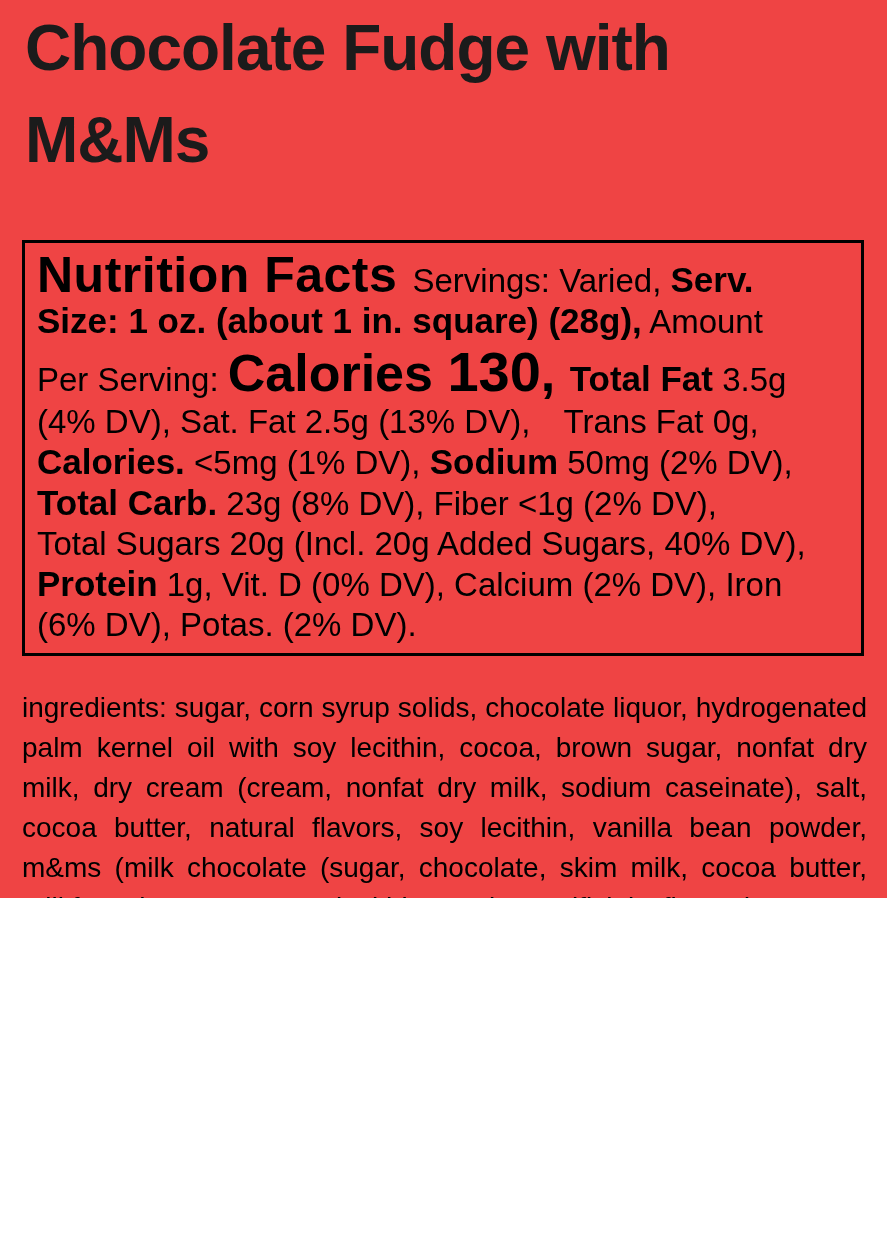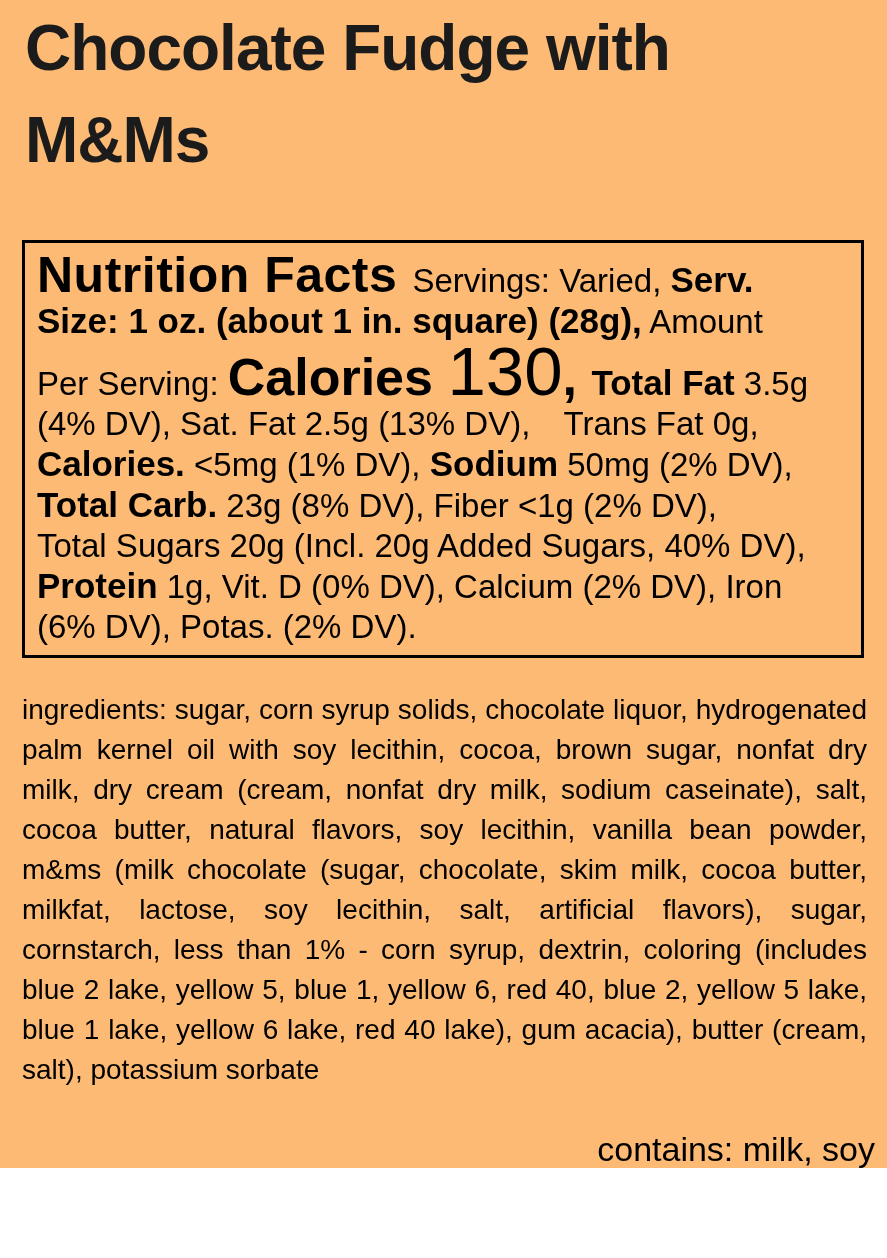--- a/index.html
+++ b/index.html
@@ -5,23 +5,23 @@
   html, body {
     margin: 0;
     padding: 0;
     background: #ffffff;
     color: #000000;
     font-family: "Liberation Sans", sans-serif;
   }
   .page {
     position: relative;
     width: 887px;
-    height: 1168px;
+    height: 898px;
     overflow: hidden;
-    background: #fdba74;
+    background: #ef4444;
   }
   .content {
     padding: 0 20px 0 22px;
   }
   .product-title {
     margin: 2px 0 0 3px;
     max-width: 700px;
     font-size: 64px;
     line-height: 92px;
     font-weight: bold;
@@ -58,23 +58,23 @@
   }
   .seg-italic {
     margin-left: 24px;
   }
   .seg-calories-label {
     font-size: 52px;
     line-height: 44px;
     font-weight: bold;
   }
   .seg-calories-value {
-    font-size: 69px;
+    font-size: 56px;
     line-height: 60px;
-    font-weight: normal;
+    font-weight: bold;
   }
   .ingredients-text {
     margin: 32px 0 0 0;
     width: 845px;
     font-size: 28px;
     line-height: 40px;
     text-align: justify;
   }
   .contains-text {
     margin: 39px 0 0 8px;

